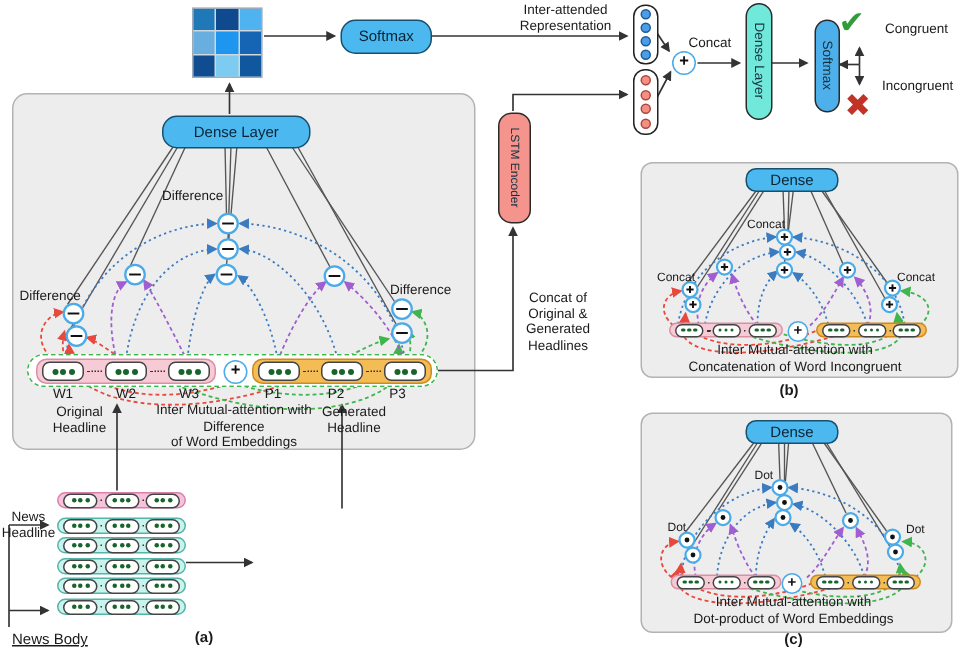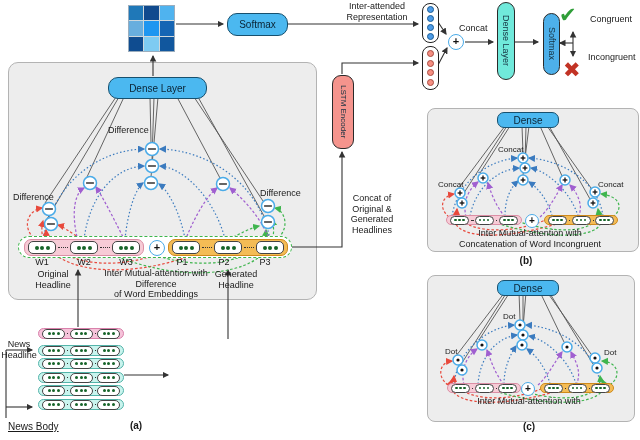--- a/index.html
+++ b/index.html
@@ -560,17 +560,17 @@
         <i></i>
       </span>
       <span class="sep"></span>
       <span class="wpill">
         <i></i>
         <i></i>
         <i></i>
       </span>
   </div>
   <div class="lbl c" style="left:440px;top:396px;width:178px;">
-    <span>Inter Mutual-attention with</span><br>
+    <span>Inter Mutual-attention with</span><br><span>Dot-product of Word Embeddings</span>
   </div>
   <div class="lbl tag c" style="left:519px;top:422px;width:20px;">(c)</div>
 
 </div>
 
 </body></html>

